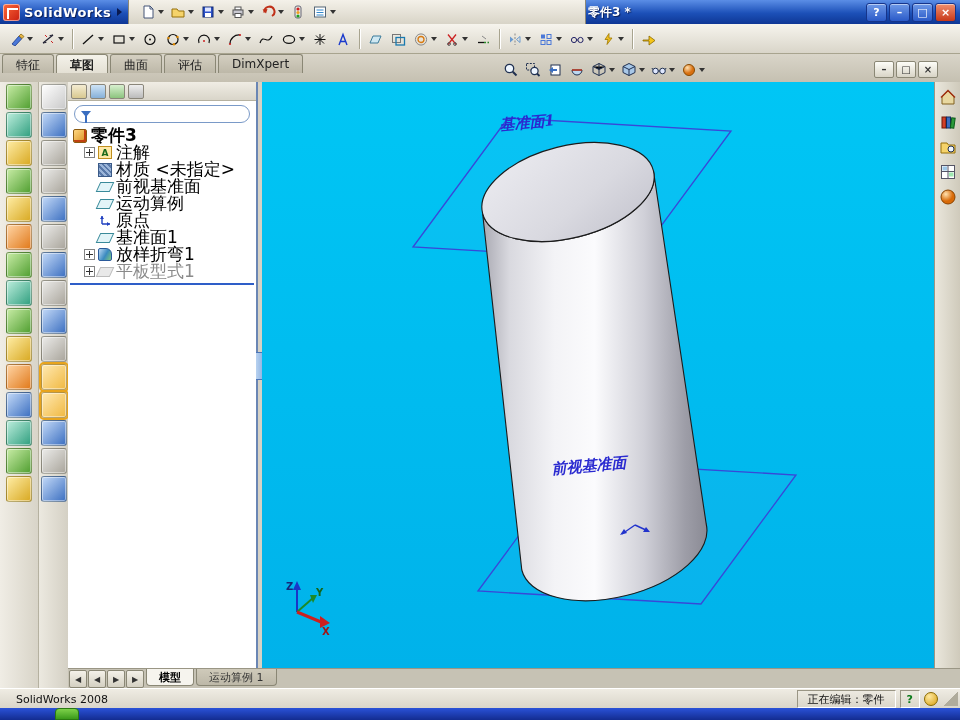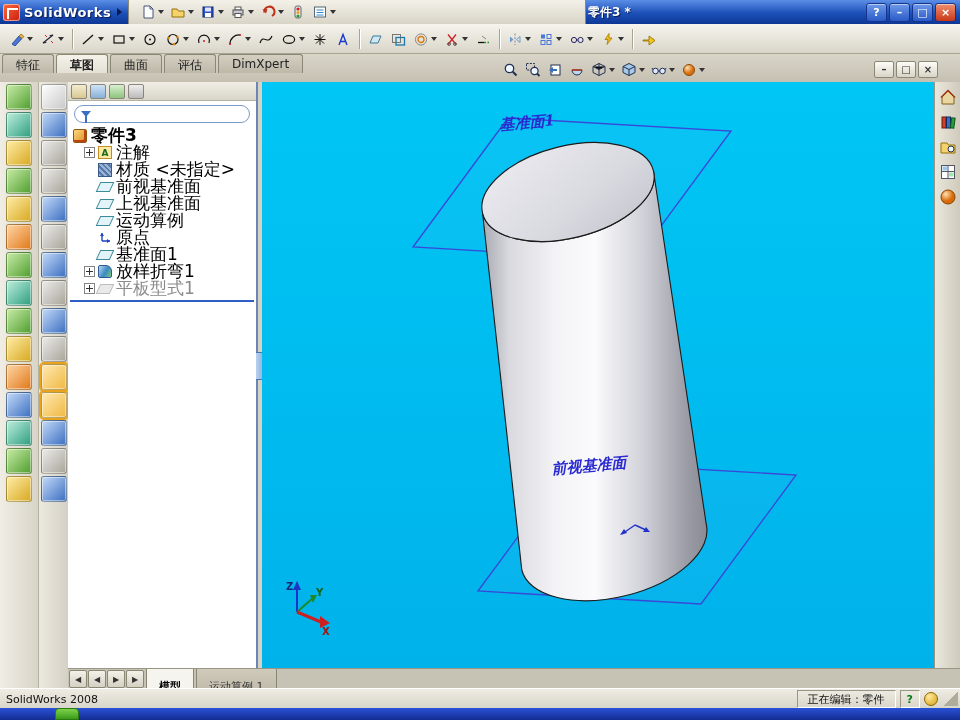--- a/index.html
+++ b/index.html
@@ -87,26 +87,26 @@
   #viewport{position:absolute;left:262px;top:82px;width:673px;height:586px;background:linear-gradient(#00c6f5,#00b2ea)}
   #viewport svg{display:block}
 
   
   #taskpane{position:absolute;right:0;top:82px;width:25px;bottom:52px;background:linear-gradient(90deg,#eae7dc,#cfcabb);border-left:1px solid #9a9685}
   .tpico{width:20px;height:20px;margin:5px auto 4px;display:flex;align-items:center;justify-content:center}
 
   
   #btabs{position:absolute;left:68px;right:0;top:668px;height:20px;background:#c6c2b4;border-top:1px solid #9a9685;display:flex;align-items:flex-start}
   .bnav{width:16px;height:16px;margin:1px 0 0 1px;display:flex;align-items:center;justify-content:center;font-size:8px;color:#333;background:linear-gradient(#f4f1e9,#d4d0c2);border:1px solid #8a8775;border-radius:2px}
-  .btab{height:15px;padding:10px 12px 0;margin-left:2px;font-size:11px;border:1px solid #8a8775;border-top:none;border-radius:0 0 4px 4px;background:linear-gradient(#cfcaba,#bdb8a8);color:#333}
+  .btab{height:15px;padding:1px 12px 0;margin-left:2px;font-size:11px;border:1px solid #8a8775;border-top:none;border-radius:0 0 4px 4px;background:linear-gradient(#cfcaba,#bdb8a8);color:#333}
   .btab.active{background:#f6f4ee;font-weight:bold;color:#000}
 
   
   #status{position:absolute;left:0;right:0;top:688px;height:20px;background:linear-gradient(#efece3,#d8d4c8);border-top:1px solid #fff;display:flex;align-items:center;font-size:11px;color:#111}
-  #status .left{margin-left:6px}
+  #status .left{margin-left:16px}
   #status .spacer{flex:1}
   .scell{border:1px solid;border-color:#9a9685 #fff #fff #9a9685;padding:1px 10px;margin-right:4px;height:14px;display:flex;align-items:center}
   .helpq{color:#0a7a1a;font-weight:bold;padding:1px 6px}
   .grip{width:14px;height:14px;margin-right:2px;background:linear-gradient(135deg,transparent 50%,#b0ac9c 50%)}
   .gold-dot{width:12px;height:12px;border-radius:50%;background:radial-gradient(circle at 35% 30%,#ffe9a0,#d8a010);border:1px solid #8a6a00;margin-right:6px}
 
   
   #taskbar{position:absolute;left:0;right:0;top:708px;height:12px;background:linear-gradient(#2a52d8,#132c90)}
   #start-frag{position:absolute;left:55px;top:0;width:24px;height:12px;background:linear-gradient(#7ed24a,#3a9a1a);border-radius:4px 4px 0 0;border:1px solid #2a7a10;box-sizing:border-box}
 
@@ -475,27 +475,20 @@
           <span class="ti-mat"></span>
         </span>
       <span class="tlabel">材质 &lt;未指定&gt;</span>
     </div>
     <div class="trow">
       <span class="exp none"></span>
       <span class="tico">
           <span class="ti-plane"></span>
         </span>
       <span class="tlabel">前视基准面</span>
-    </div>
-    <div class="trow">
-      <span class="exp none"></span>
-      <span class="tico">
-          <span class="ti-plane"></span>
-        </span>
-      <span class="tlabel">上视基准面</span>
     </div>
     <div class="trow">
       <span class="exp none"></span>
       <span class="tico">
           <span class="ti-plane"></span>
         </span>
       <span class="tlabel">运动算例</span>
     </div>
     <div class="trow">
       <span class="exp none"></span>

